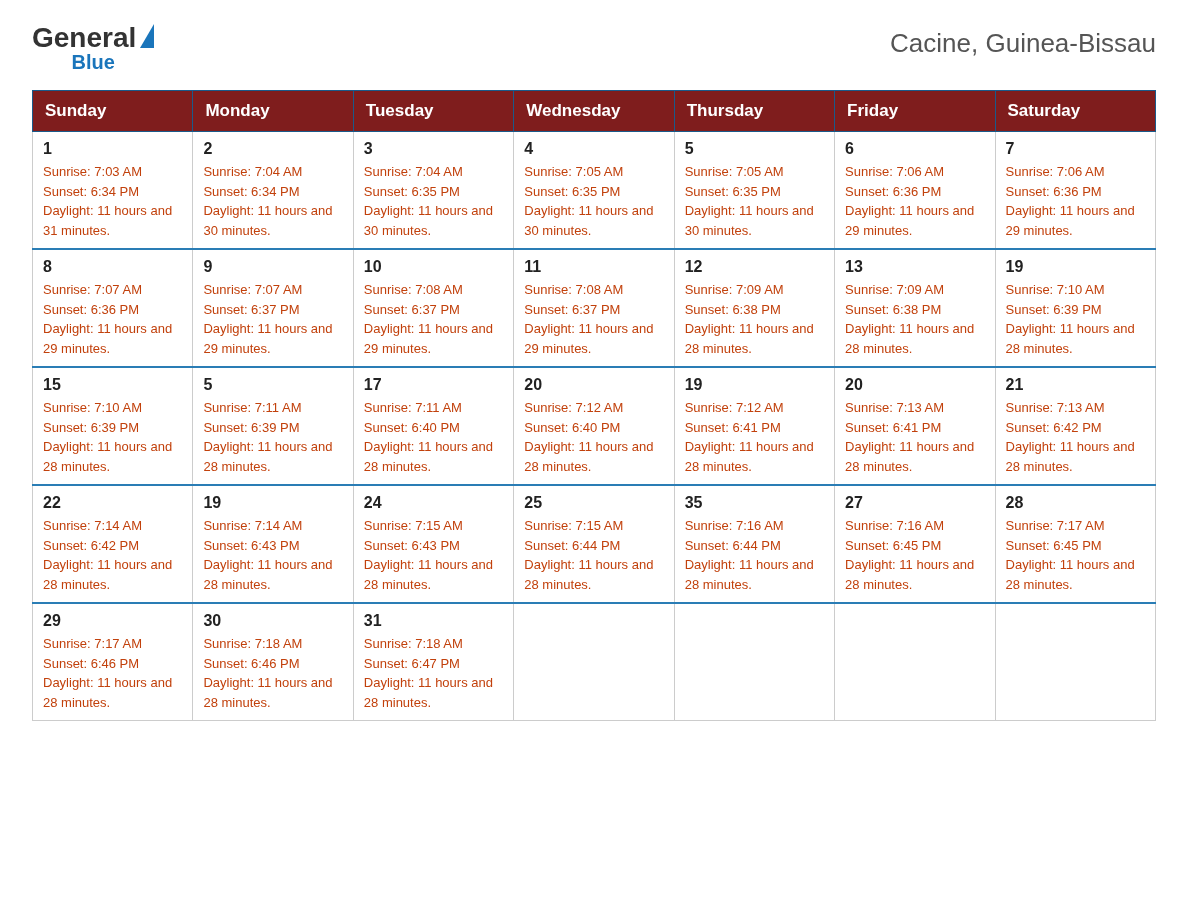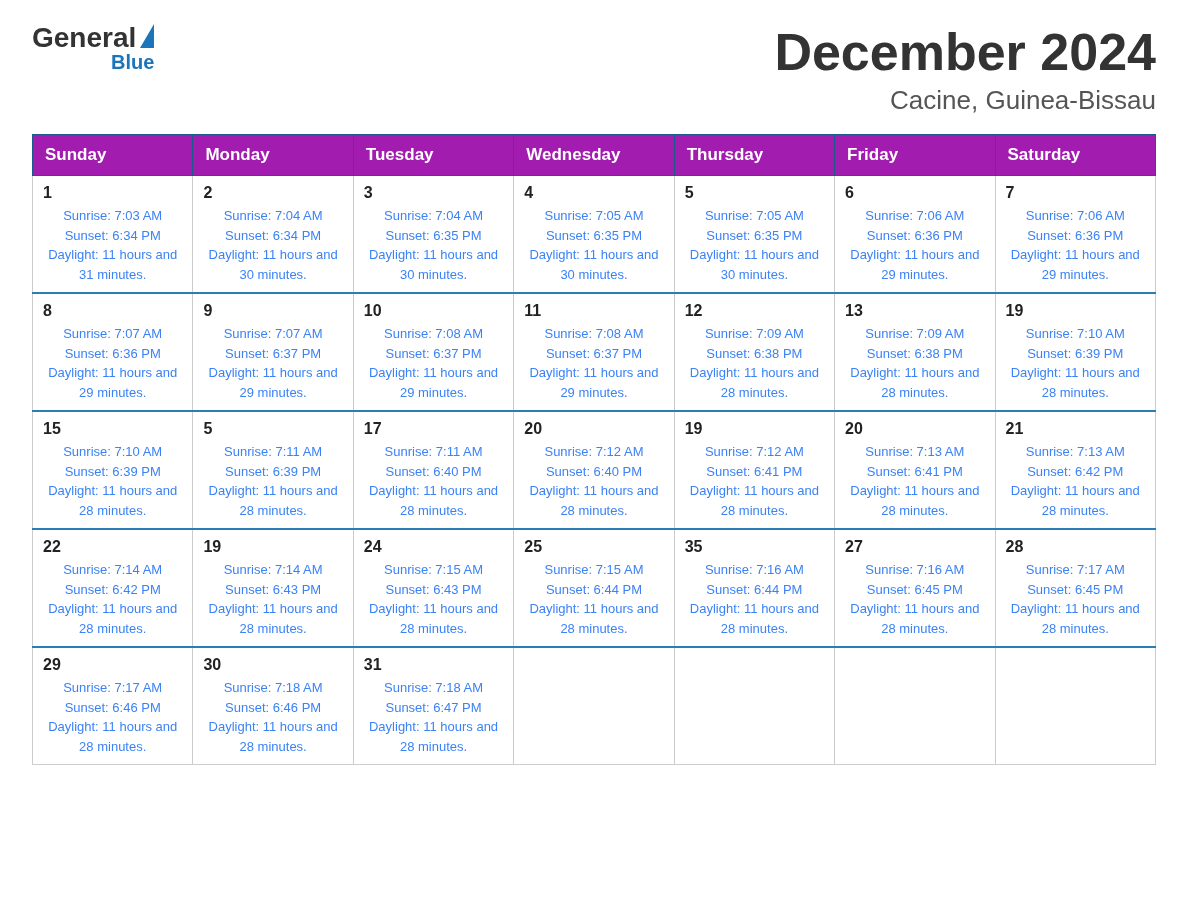--- a/index.html
+++ b/index.html
@@ -13,21 +13,21 @@
     }
     .header {
       display: flex;
       justify-content: space-between;
       align-items: flex-start;
       margin-bottom: 18px;
     }
     .logo {
       display: flex;
       flex-direction: column;
-      align-items: flex-end;
+      align-items: center;
     }
     .logo-general {
       font-size: 28px;
       font-weight: bold;
       color: #333;
       line-height: 1;
     }
     .logo-blue {
       font-size: 20px;
       font-weight: bold;
@@ -50,21 +50,21 @@
       font-size: 26px;
       color: #555;
       margin-top: 4px;
     }
     .calendar {
       width: 100%;
       border-collapse: collapse;
       border: 1px solid #aaa;
     }
     .calendar th {
-      background-color: #a21caf;
+      background-color: #7f1d1d;
       color: #fff;
       font-size: 17px;
       font-weight: bold;
       padding: 10px 12px;
       text-align: left;
       border: 1px solid #1a5a8a;
     }
     .calendar td {
       vertical-align: top;
       padding: 8px 10px;
@@ -76,44 +76,42 @@
     }
     .day-number {
       font-size: 16px;
       font-weight: bold;
       color: #222;
       display: block;
       margin-bottom: 4px;
     }
     .day-info {
       font-size: 13px;
-      color: #3b82f6;
+      color: #c2410c;
       line-height: 1.5;
-      text-align: center;
     }
     .calendar tr:not(:last-child) td {
       border-bottom: 2px solid #2a7db5;
     }
     .empty-cell {
       background: #fff;
     }
   </style>
 </head>
 <body>
 
 <div class="header">
   <div class="logo">
     <div style="display:flex; align-items:center; gap:0px;">
       <span class="logo-general">General</span>
       <span style="display:inline-block; width:0; height:0; border-left:14px solid transparent; border-right:0px solid transparent; border-bottom:24px solid #1a75bb; margin-left:4px; margin-top:-4px;"></span>
     </div>
     <span class="logo-blue">Blue</span>
   </div>
   <div class="title-block">
-    <div class="main-title">December 2024</div>
     <div class="subtitle">Cacine, Guinea-Bissau</div>
   </div>
 </div>
 
 <table class="calendar">
   <thead>
     <tr>
       <th>Sunday</th>
       <th>Monday</th>
       <th>Tuesday</th>

